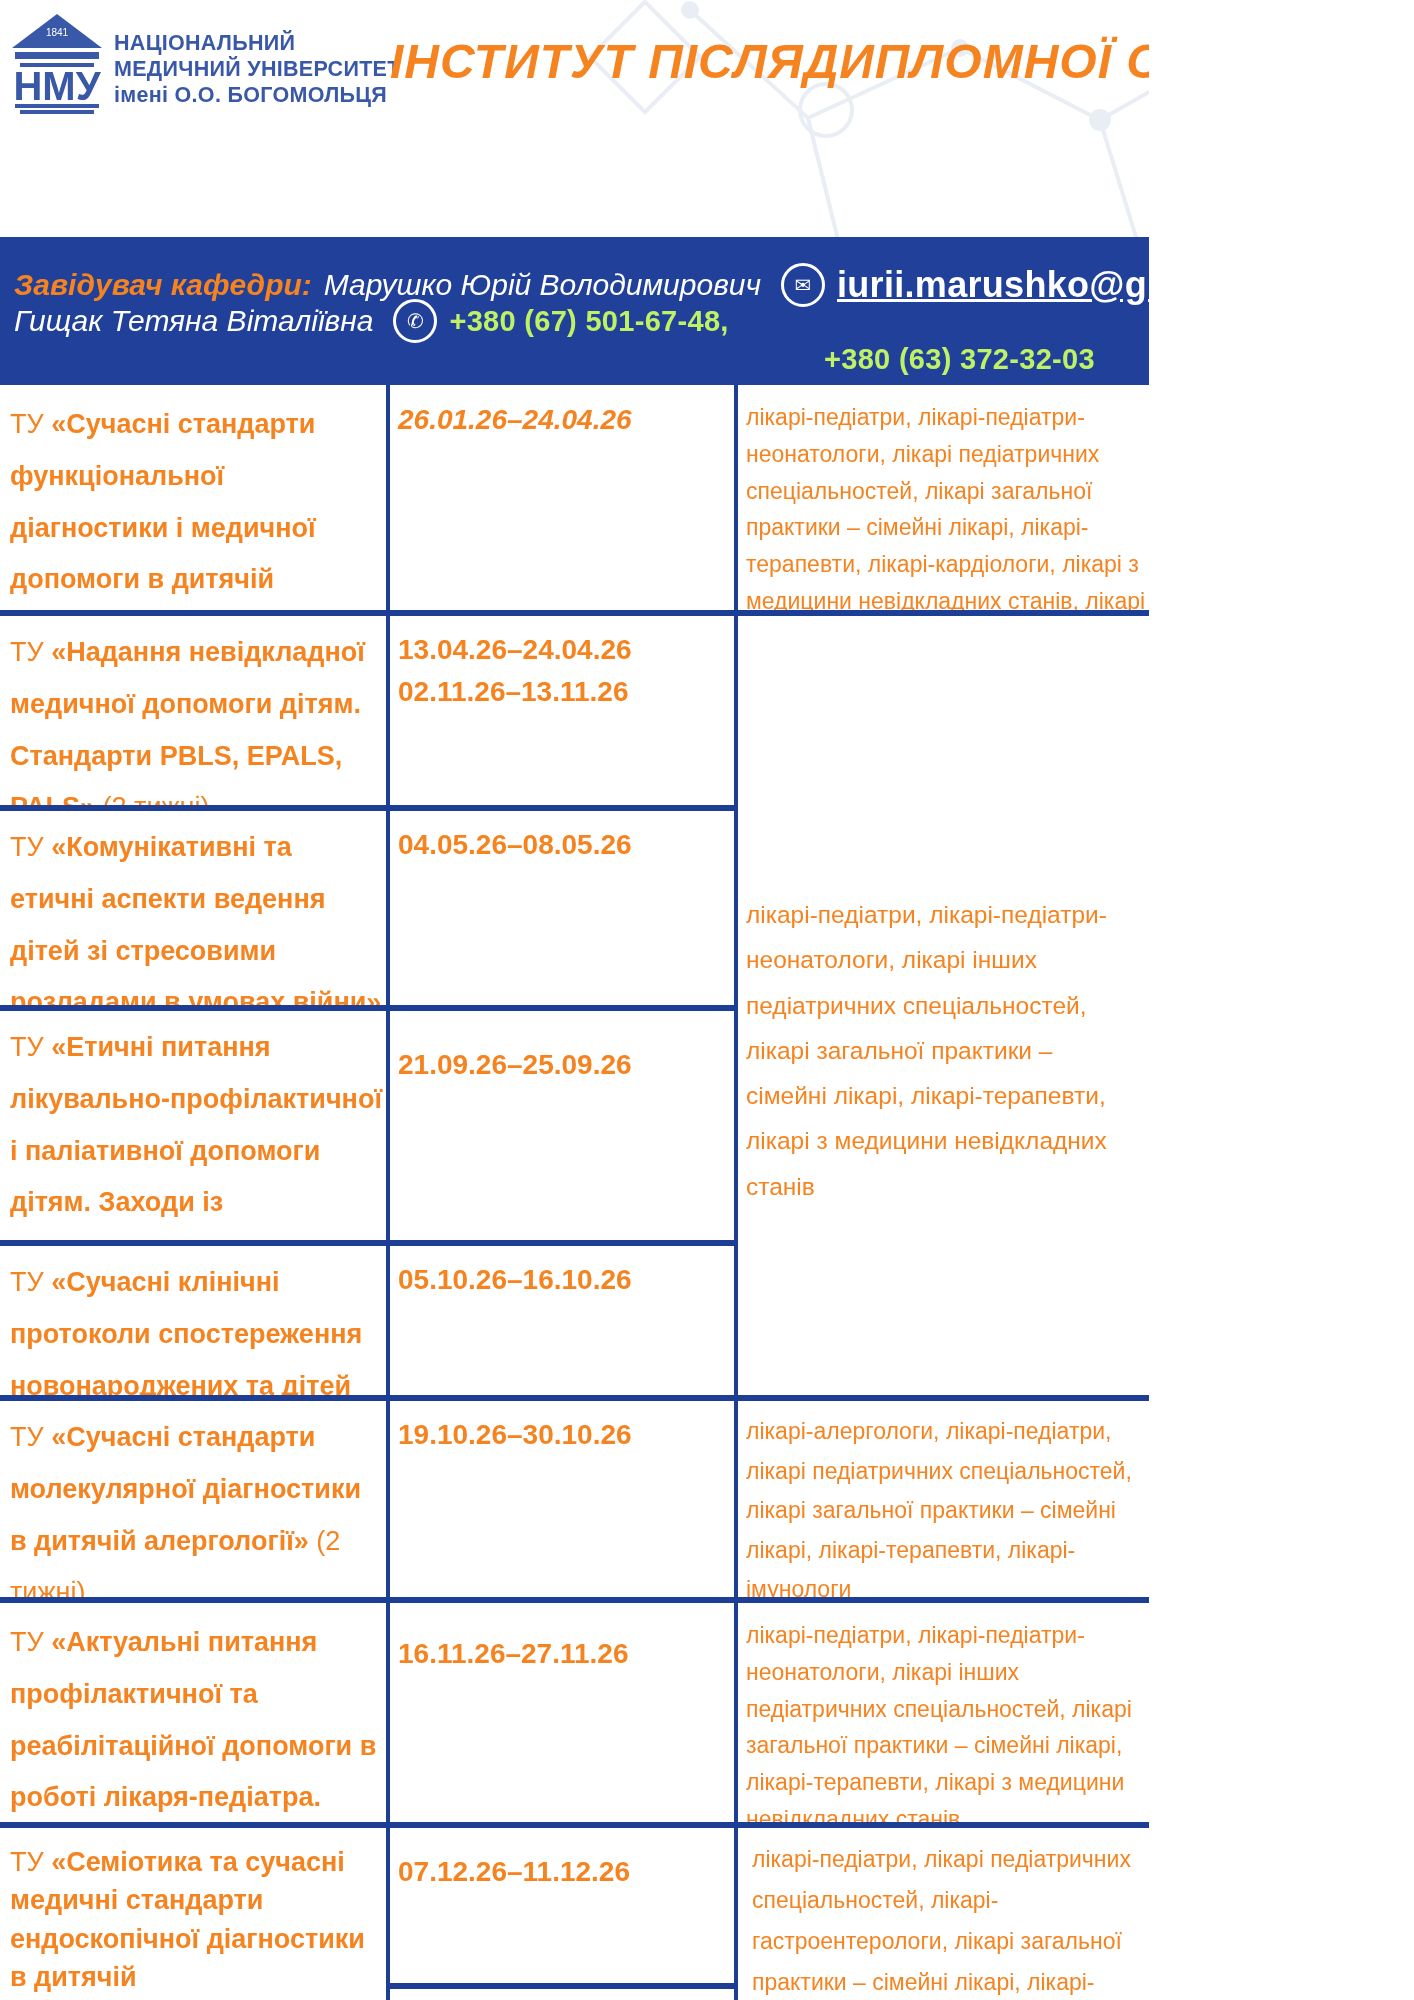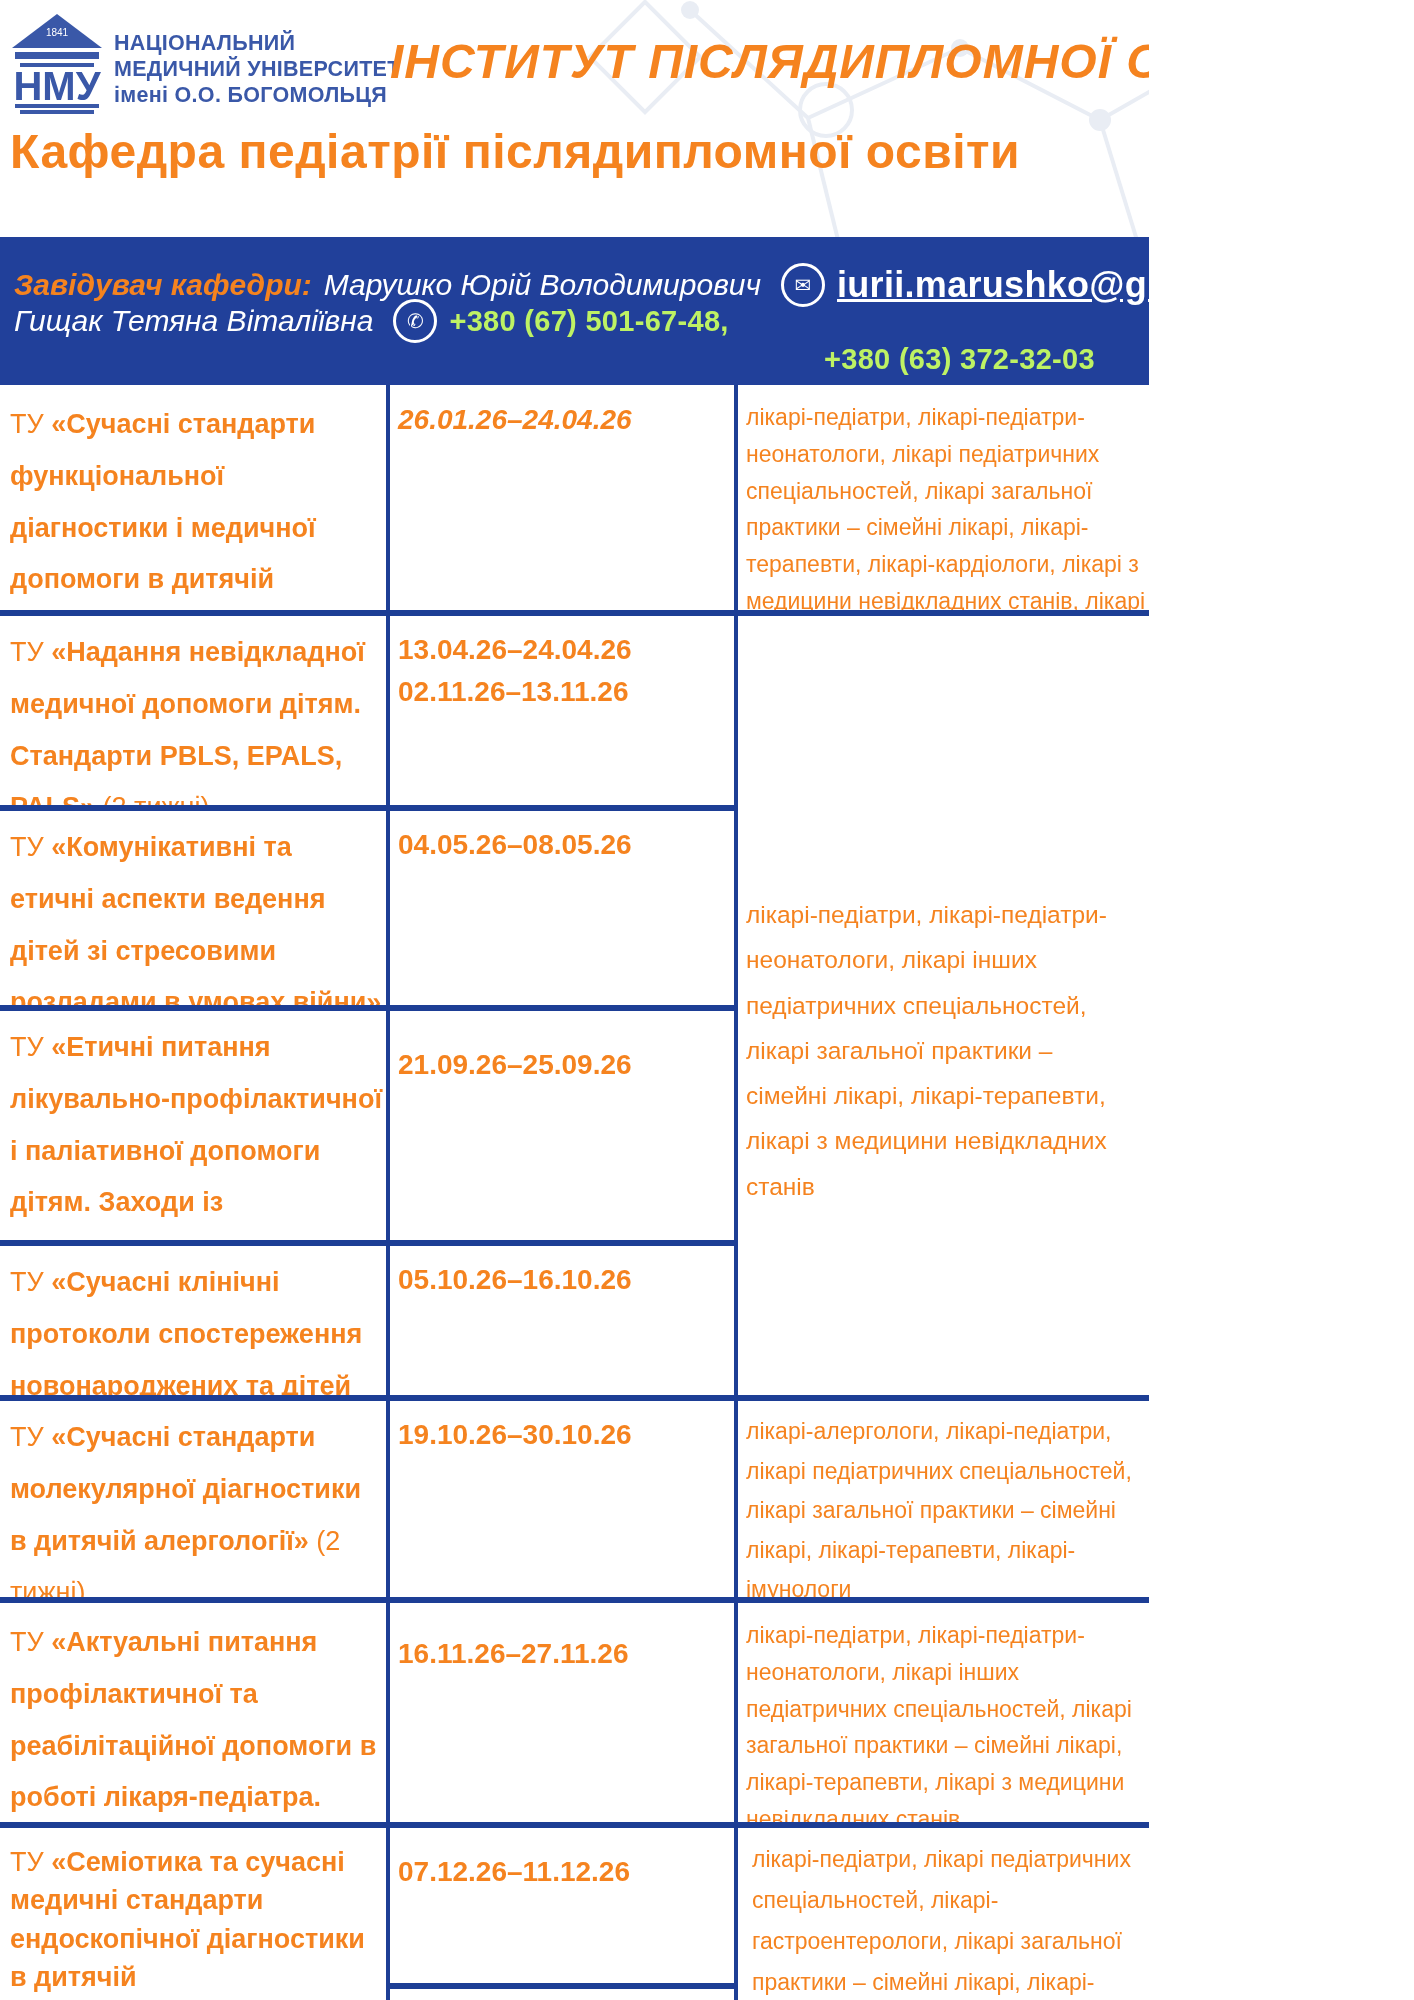--- a/index.html
+++ b/index.html
@@ -92,21 +92,20 @@
   </svg>
 
   <div class="uni-name">
     <div>НАЦІОНАЛЬНИЙ</div>
     <div>МЕДИЧНИЙ УНІВЕРСИТЕТ</div>
     <div>імені О.О. БОГОМОЛЬЦЯ</div>
   </div>
 
   <div class="institute-title">ІНСТИТУТ ПІСЛЯДИПЛОМНОЇ ОСВІТИ</div>
 
-  <div class="dept-title">Кафедра педіатрії післядипломної освіти</div>
 
   <div class="banner">
     <div class="bline bline1">
       <span class="blabel">Завідувач кафедри:</span>
       <span class="bname">Марушко Юрій Володимирович</span>
       <span class="cicon">✉</span>
       <span class="bemail">iurii.marushko@gmail.com</span>
     </div>
     <div class="bline bline2">
       <span class="bname">Гищак Тетяна Віталіївна</span>

